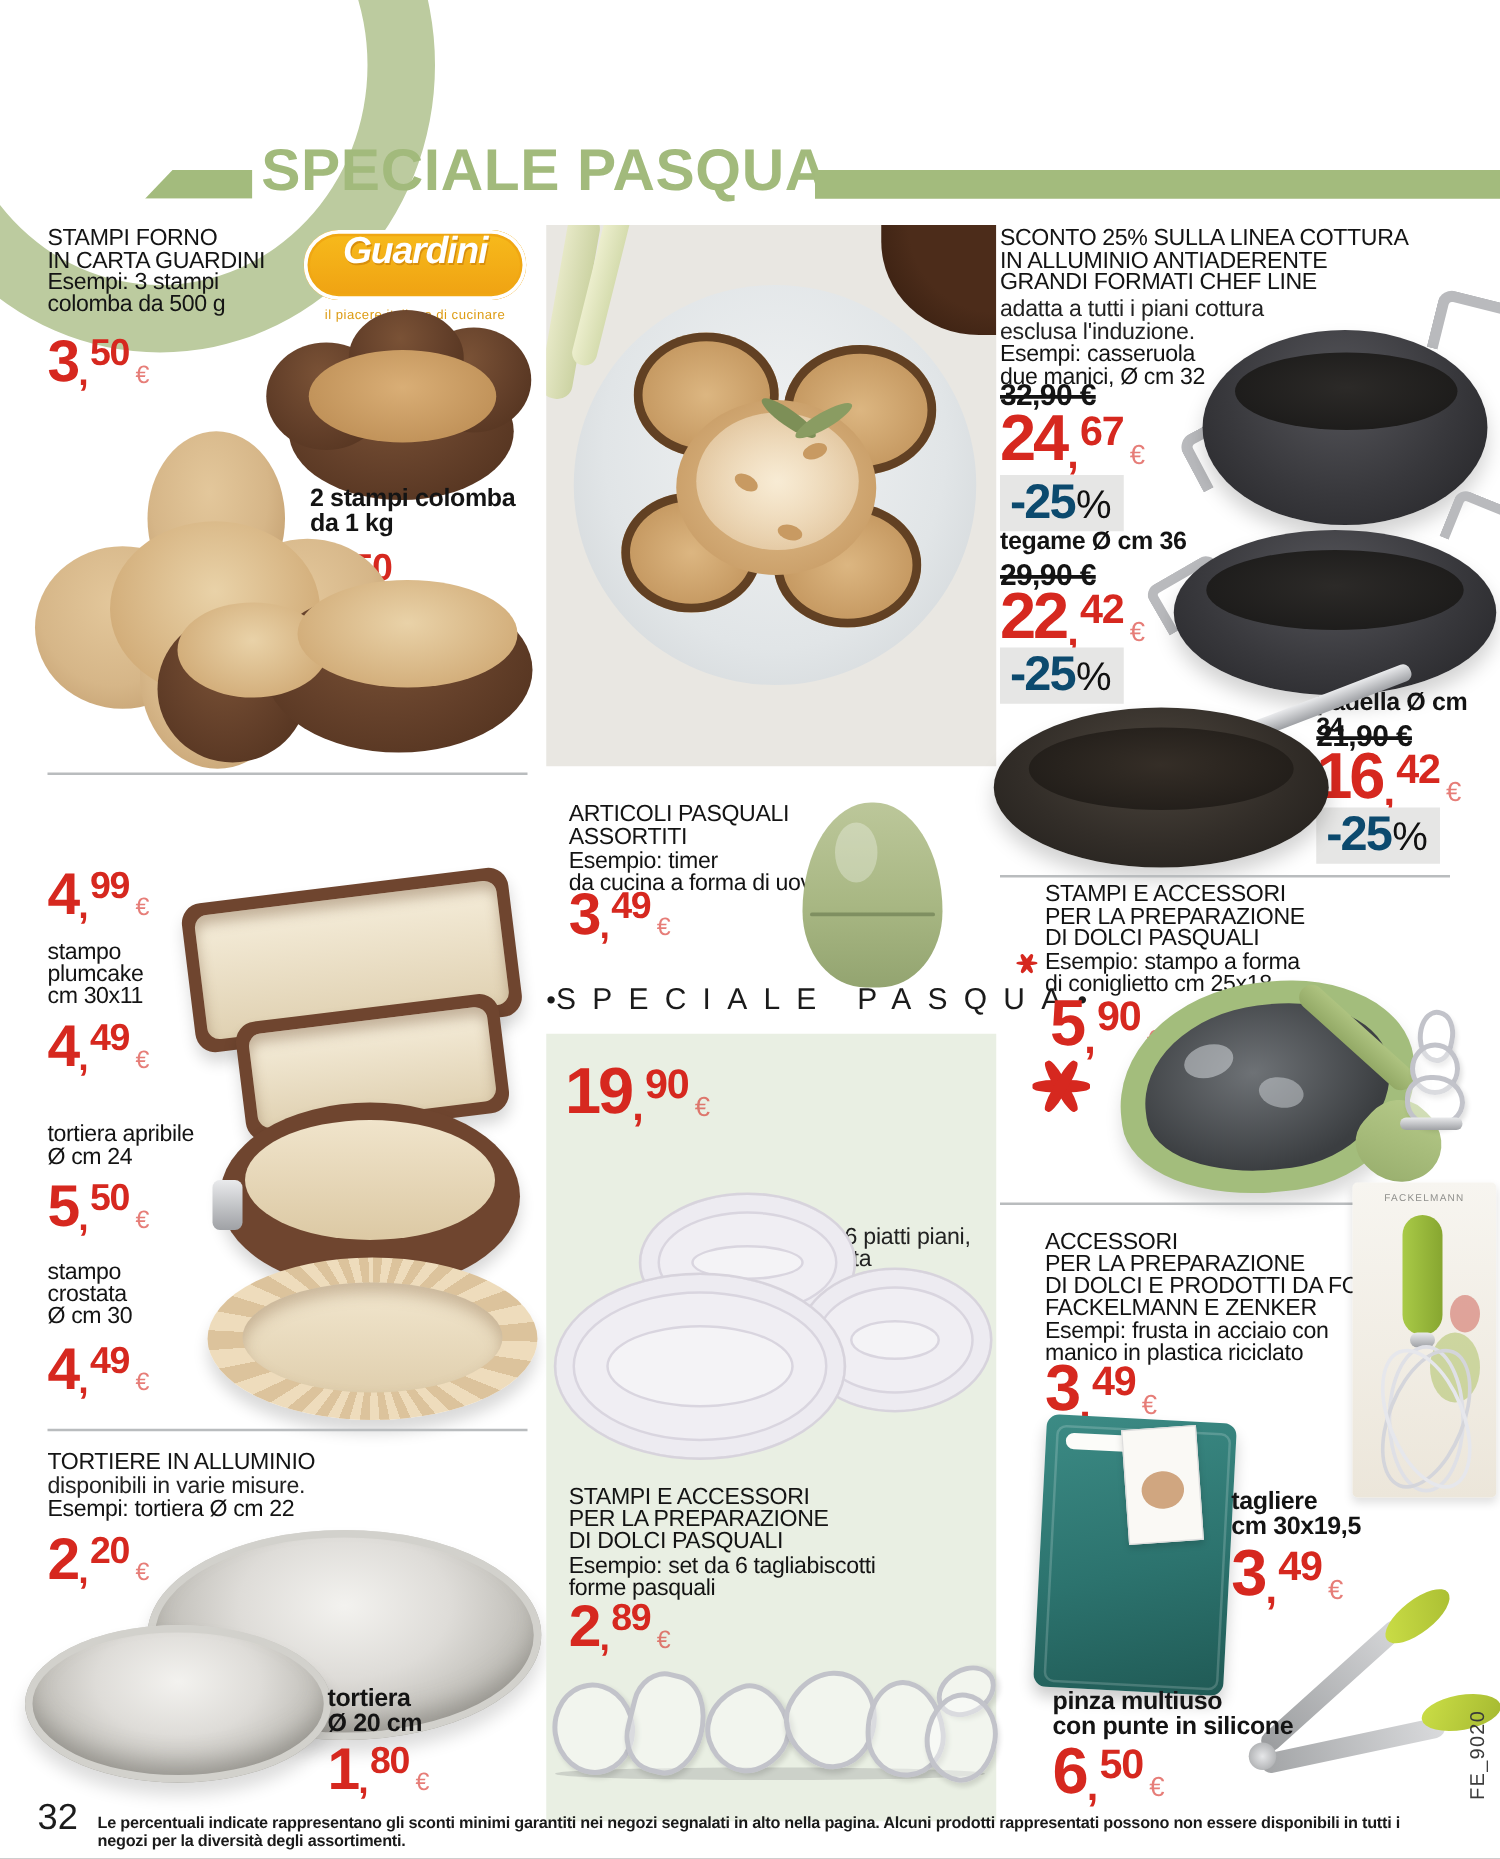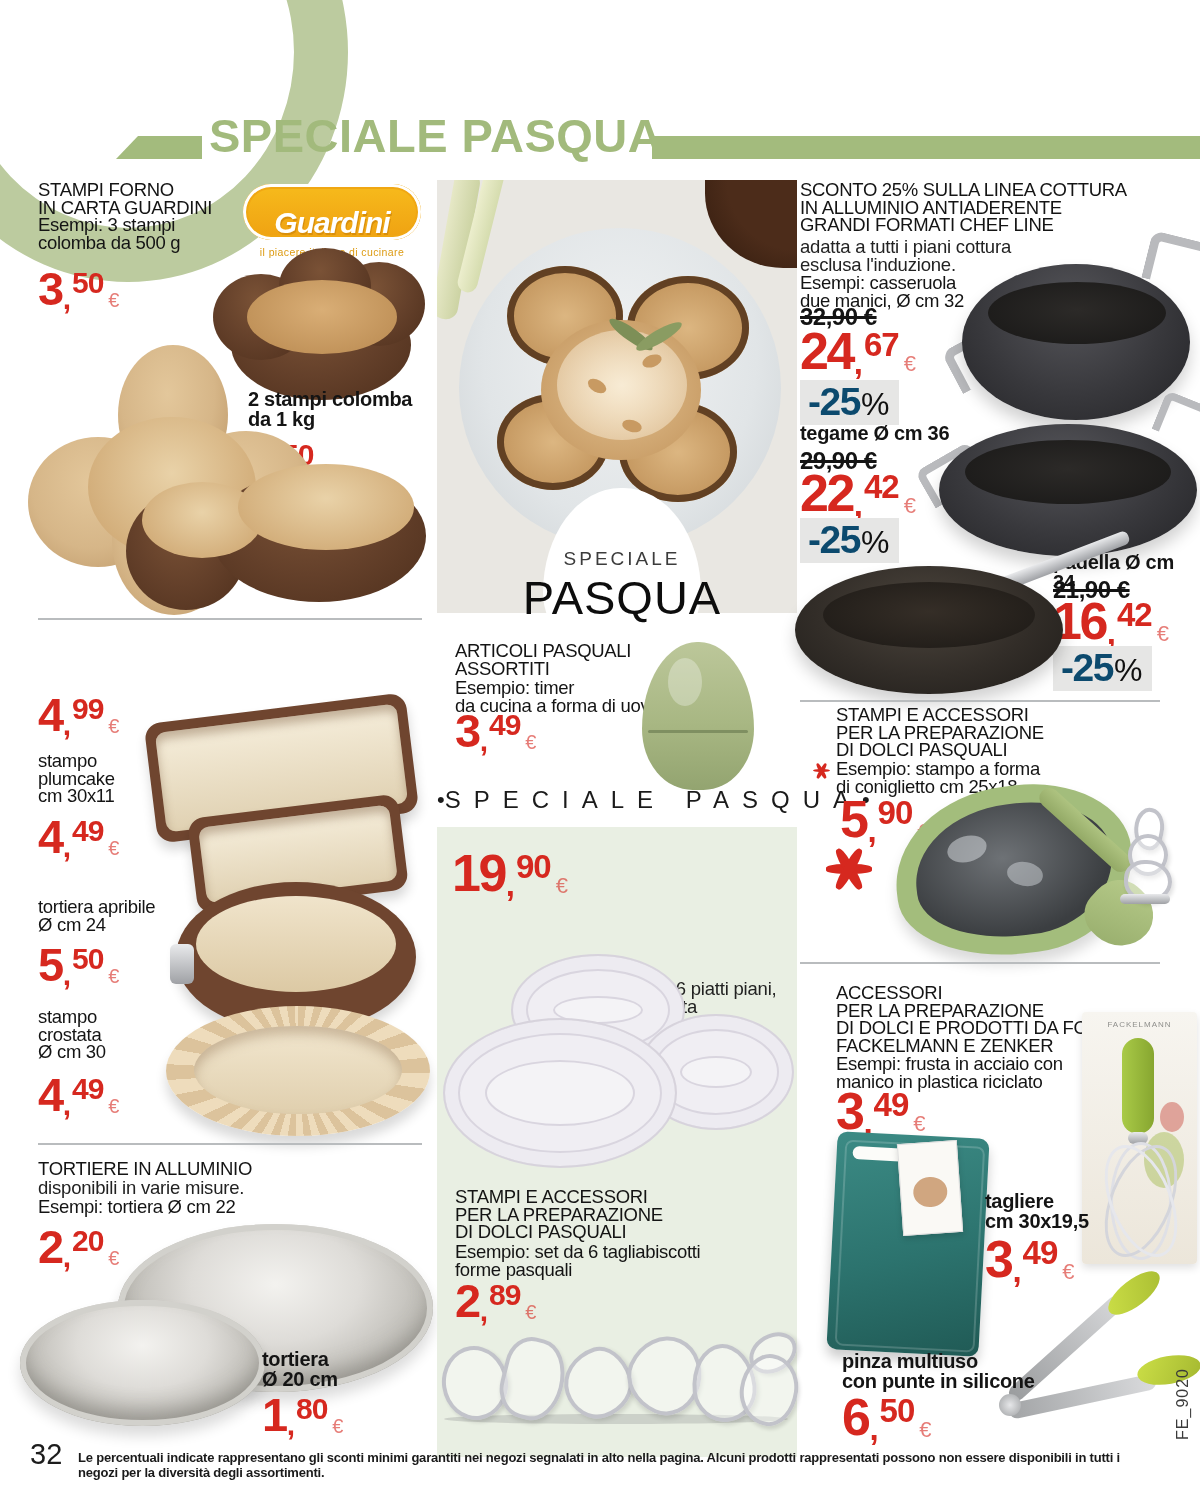--- a/index.html
+++ b/index.html
@@ -57,21 +57,21 @@
   
   .eggov{position:absolute;background:#fff;border-radius:50% 50% 46% 46%/62% 62% 40% 40%}
   .sp1{position:absolute;width:100%;text-align:center;font-size:19px;letter-spacing:3px;color:#3c3c3c}
   .sp2{position:absolute;left:50%;transform:translateX(-50%);font-size:47px;color:#0d0d0d;letter-spacing:1px;white-space:nowrap}
   
   .spdiv{position:absolute;display:flex;align-items:center;justify-content:space-between;color:#1b1b1b}
   .spdiv .txt{font-size:24px;letter-spacing:13px;white-space:nowrap}
   .spdiv .dot{font-size:22px}
   .greenbox{position:absolute;background:#e9efe3}
   .guardpill{position:absolute;background:linear-gradient(180deg,#f7bb1c,#efa112);border-radius:30px;
-             display:flex;align-items:flex-end;justify-content:center;box-shadow:inset 0 0 0 3px #fff,inset 0 0 0 5px #f0a713}
+             display:flex;align-items:flex-start;justify-content:center;box-shadow:inset 0 0 0 3px #fff,inset 0 0 0 5px #f0a713}
   .guardpill span{color:#fff;font-weight:bold;font-style:italic;font-size:30px;letter-spacing:-1px;
                   text-shadow:1px 2px 0 #d88f0c}
   .guardtag{position:absolute;font-size:10.5px;color:#dd9b12;text-align:center;width:100%;letter-spacing:.4px}
   .vert{position:absolute;writing-mode:vertical-rl;transform:rotate(180deg);font-size:16px;color:#3a3a3a;letter-spacing:1px}
 </style>
 </head>
 <body>
 
 <div class="page">
 
@@ -235,24 +235,20 @@
 
     <div class="blob" style="left:120px;top:150px;width:130px;height:110px;background:radial-gradient(rgba(250,240,220,.9),rgba(240,220,190,.4))"></div>
     <div class="blob" style="left:150px;top:200px;width:20px;height:12px;background:#c89a62;transform:rotate(30deg)"></div>
     <div class="blob" style="left:205px;top:175px;width:20px;height:12px;background:#c89a62;transform:rotate(-20deg)"></div>
     <div class="blob" style="left:185px;top:240px;width:20px;height:12px;background:#c89a62;transform:rotate(15deg)"></div>
 
     <div class="blob" style="left:168px;top:148px;width:52px;height:13px;background:#7d8f57;transform:rotate(35deg)"></div>
     <div class="blob" style="left:196px;top:150px;width:52px;height:13px;background:#8a9c62;transform:rotate(-30deg)"></div>
   </div>
 
-  <div class="eggov" style="left:543px;top:488px;width:158px;height:172px">
-    <div class="sp1" style="top:60px">SPECIALE</div>
-    <div class="sp2" style="top:82px">PASQUA</div>
-  </div>
 
   <div class="abs h" style="left:455px;top:642px">
       <div>ARTICOLI PASQUALI</div>
       <div>ASSORTITI</div>
     </div>
   <div class="abs h" style="left:455px;top:679px">
       <div>Esempio: timer</div>
       <div>da cucina a forma di uovo</div>
     </div>
   <div class="abs price price-md" style="left:455px;top:712px">
@@ -448,21 +444,21 @@
       <div>Esempi: frusta in acciaio con</div>
       <div>manico in plastica riciclato</div>
     </div>
   <div class="abs price price-lg" style="left:836px;top:1090px">
       <span class="p-int">3</span>
       <span class="p-comma">,</span>
       <span class="p-dec">49</span>
       <span class="p-eur">€</span>
     </div>
 
-  <div class="abs" style="left:1082px;top:1012px;width:115px;height:252px">
+  <div class="abs" style="left:1082px;top:946px;width:115px;height:252px">
     <div class="abs" style="left:0;top:0;width:115px;height:252px;background:linear-gradient(180deg,#f7f5f0,#ece6da);border-radius:4px;box-shadow:0 4px 8px rgba(0,0,0,.12)"></div>
     <div class="abs" style="left:0;top:8px;width:115px;text-align:center;font-size:8px;letter-spacing:1px;color:#8f8f8c">FACKELMANN</div>
     <div class="blob" style="left:62px;top:120px;width:40px;height:56px;background:rgba(168,190,90,.5)"></div>
     <div class="blob" style="left:78px;top:90px;width:24px;height:30px;background:rgba(200,70,60,.45)"></div>
     <div class="abs" style="left:40px;top:26px;width:32px;height:96px;background:linear-gradient(90deg,#a9ca47,#87a630);border-radius:16px"></div>
     <div class="abs steel" style="left:46px;top:120px;width:20px;height:12px"></div>
     <div class="abs" style="left:28px;top:130px;width:56px;height:112px;border:3px solid #dfe0e6;border-radius:50%"></div>
     <div class="abs" style="left:28px;top:130px;width:56px;height:112px;border:3px solid #d4d5db;border-radius:50%;transform:rotate(22deg)"></div>
     <div class="abs" style="left:28px;top:130px;width:56px;height:112px;border:3px solid #e6e7ec;border-radius:50%;transform:rotate(-22deg)"></div>
   </div>

